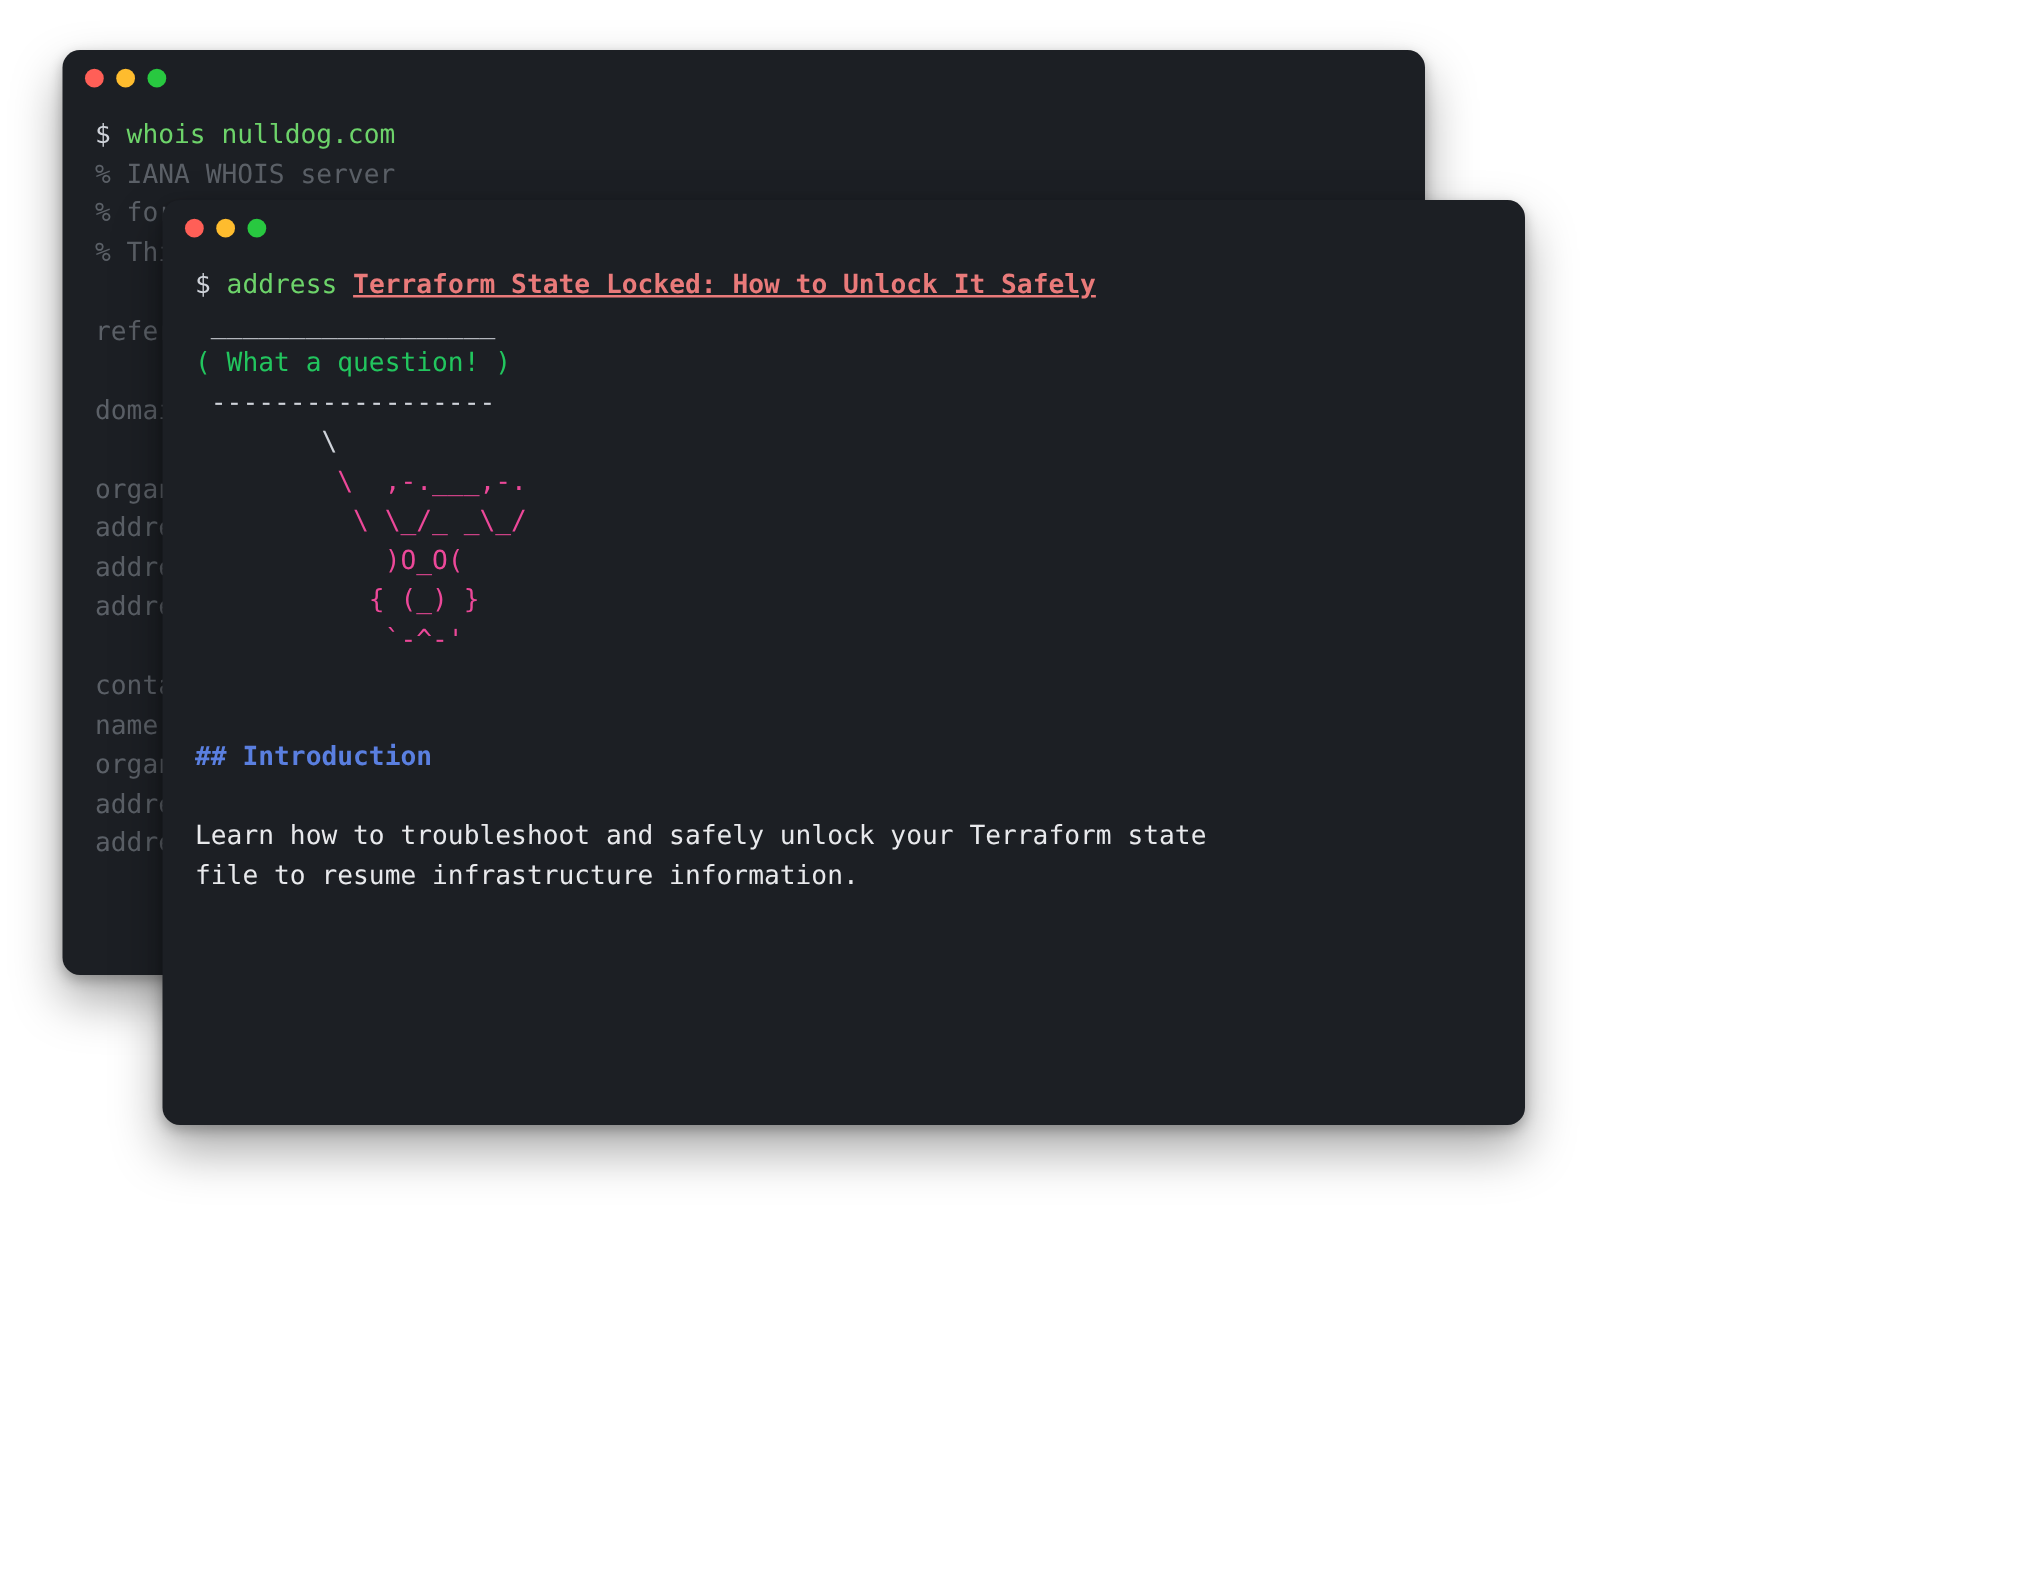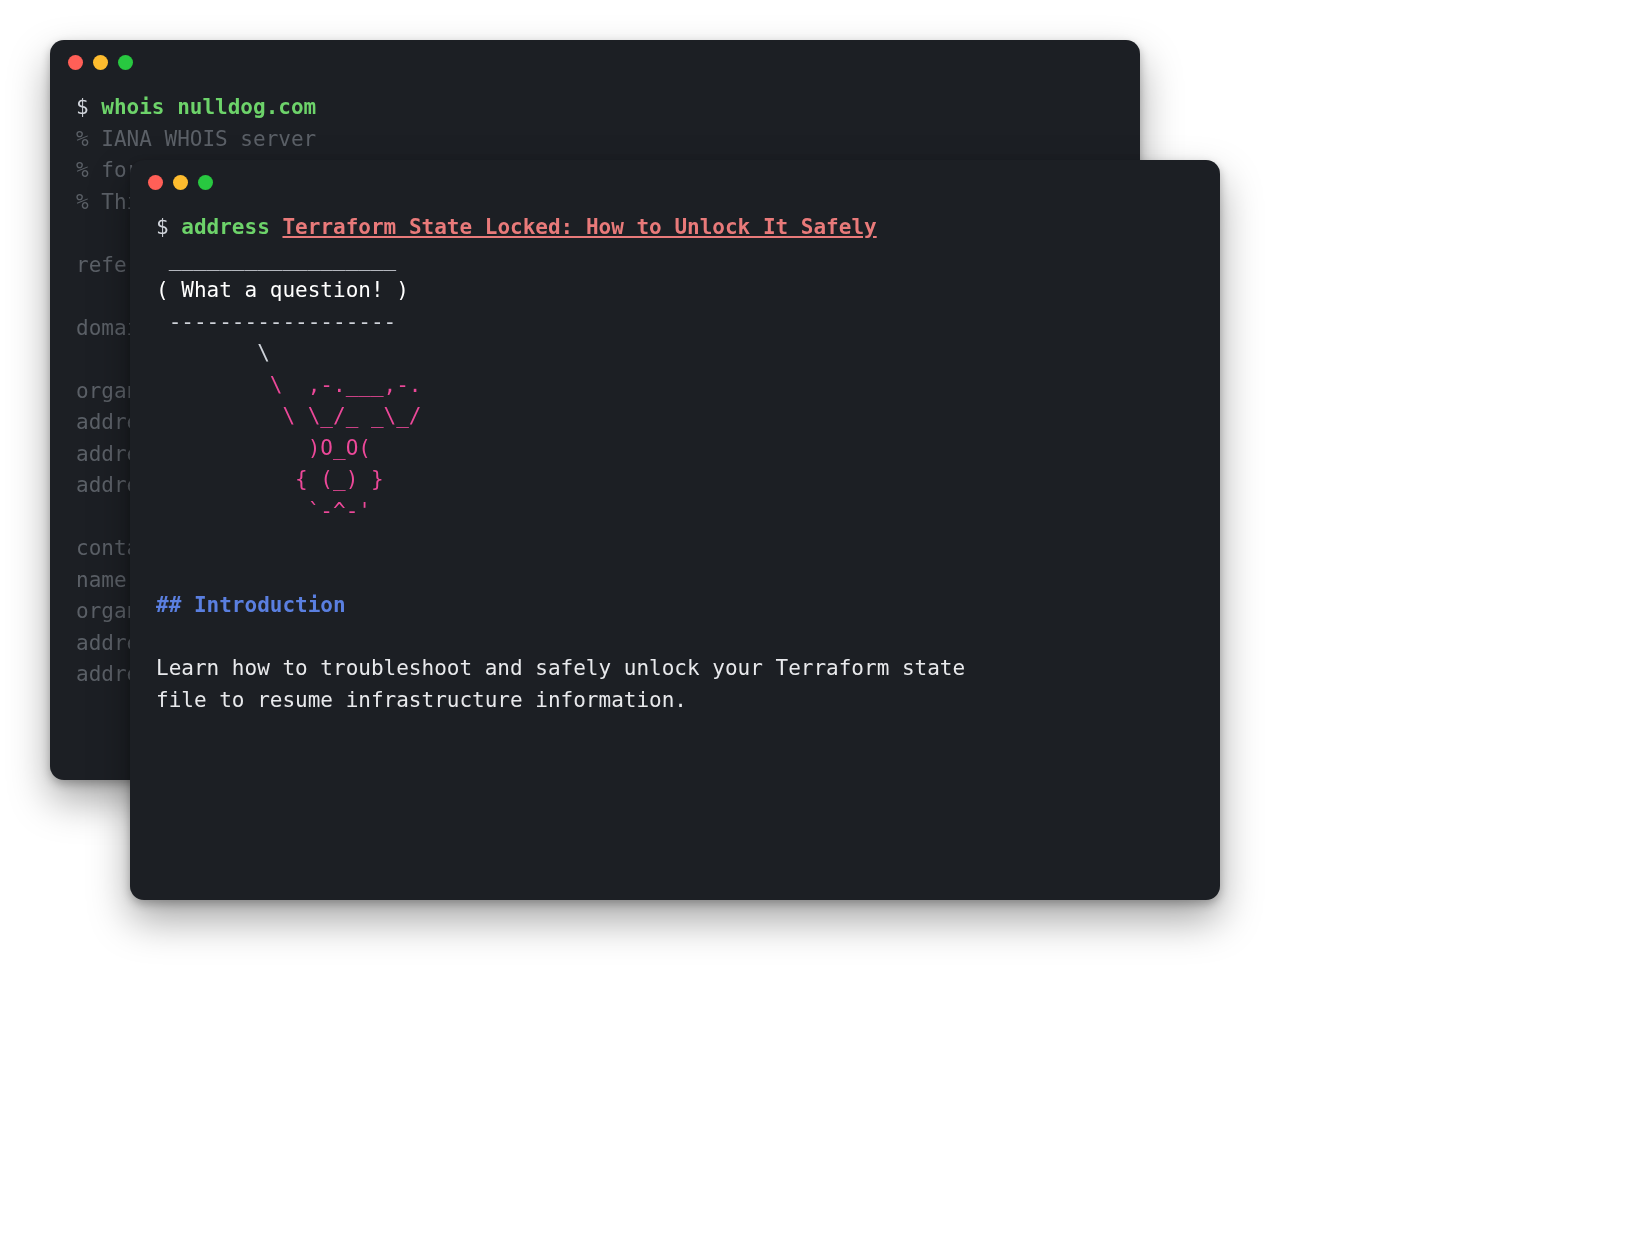--- a/index.html
+++ b/index.html
@@ -50,26 +50,26 @@
   .dot-green { background: #28c840; }
   .content {
     padding: 8px 26px 26px 26px;
     font-size: 21px;
     line-height: 1.5;
     white-space: pre;
     color: #cfd3da;
   }
   .dim { color: #5b6067; text-align: center; }
   .prompt { color: #cfd3da; }
-  .green { color: #6dd36a; font-weight: 700; }
+  .green { color: #6dd36a; font-weight: 400; }
   .red-title { color: #e97a7a; font-weight: 600; text-decoration: underline; }
   .orange { color: #ec4899; }
   .blue { color: #5a7fe0; font-weight: 600; }
   .white { color: #e8e9ec; margin-top: 28px; }
-  .bright { color: #ffffff; }
+  .bright { color: #22c55e; }
   .thin { color: #cfd3da; text-align: center; }
 </style>
 </head>
 <body>
 
 <div class="stage">
 
   <div class="term term-back">
     <div class="titlebar">
       <div class="dot dot-red"></div>

